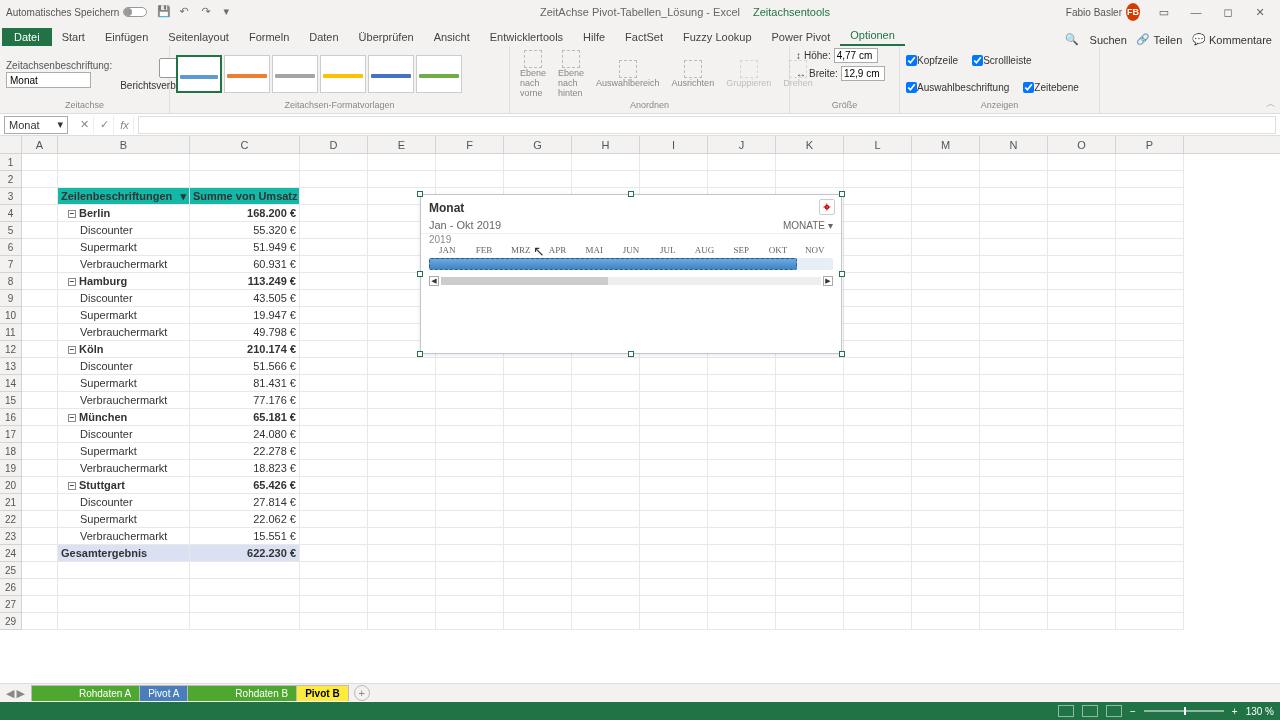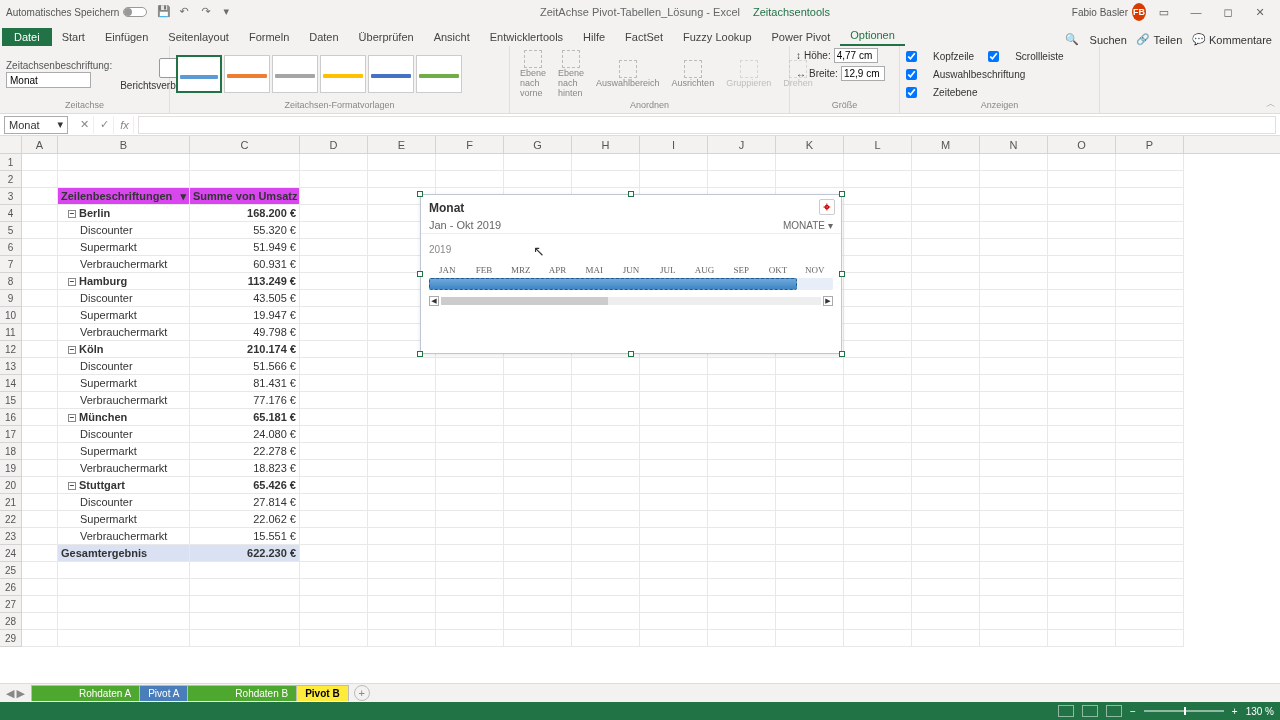--- a/index.html
+++ b/index.html
@@ -7,21 +7,21 @@
 
 
 .titlebar { height: 24px; background: #f3f2f1; display: flex; align-items: center; padding: 0 6px; position: relative; }
 .autosave { display: flex; align-items: center; gap: 4px; font-size: 10px; color: #555; }
 .toggle { width: 24px; height: 10px; border: 1px solid #999; border-radius: 5px; position: relative; background: #fff; }
 .toggle::before { content: ""; width: 8px; height: 8px; border-radius: 50%; background: #999; position: absolute; left: 0; top: 0; }
 .qat { display: flex; gap: 8px; margin-left: 10px; }
 .qat-icon { width: 14px; height: 14px; opacity: 0.7; }
 .title-center { position: absolute; left: 50%; transform: translateX(-50%); font-size: 11px; color: #666; }
 .title-context { position: absolute; left: 745px; font-size: 11px; color: #217346; padding: 2px 8px; }
-.title-right { margin-left: auto; display: flex; align-items: center; gap: 4px; justify-content: space-between; }
+.title-right { margin-left: auto; display: flex; align-items: center; gap: 10px; justify-content: space-between; }
 .user { display: flex; align-items: center; gap: 4px; font-size: 10px; color: #555; }
 .avatar { width: 14px; height: 18px; border-radius: 50%; background: #d83b01; color: #fff; display: flex; align-items: center; justify-content: center; font-size: 9px; font-weight: bold; }
 .winbtns { display: flex; gap: 4px; }
 .winbtn { width: 28px; height: 20px; display: flex; align-items: center; justify-content: center; font-size: 11px; color: #666; }
 
 
 .ribbon-tabs { height: 22px; background: #f3f2f1; display: flex; align-items: flex-end; padding-left: 2px; }
 .file-tab { background: #217346; color: #fff; padding: 3px 12px; font-size: 11px; }
 .tab { padding: 3px 10px; font-size: 11px; color: #444; cursor: pointer; }
 .tab.active { color: #217346; border-bottom: 2px solid #217346; }
@@ -45,21 +45,21 @@
 .sw-blue .bar { background: #5b9bd5; }
 .sw-orange .bar { background: #ed7d31; }
 .sw-gray .bar { background: #a5a5a5; }
 .sw-yellow .bar { background: #ffc000; }
 .sw-lblue .bar { background: #4472c4; }
 .sw-green .bar { background: #70ad47; }
 .small-btn { display: flex; flex-direction: column; align-items: center; font-size: 9px; color: #888; padding: 0 4px; }
 .small-btn .ico { width: 18px; height: 18px; border: 1px dashed #bbb; }
 .size-row { display: flex; align-items: center; gap: 3px; font-size: 10px; }
 .size-row input { width: 44px; height: 15px; border: 1px solid #ababab; font-size: 10px; padding: 0 2px; }
-.chk { display: flex; align-items: center; gap: 16px; font-size: 10px; }
+.chk { display: flex; align-items: center; gap: 0; font-size: 10px; }
 .chk input { width: 11px; height: 11px; }
 .collapse-ribbon { position: absolute; right: 4px; bottom: 2px; font-size: 10px; color: #888; }
 
 
 .formula-row { height: 22px; display: flex; align-items: center; border-bottom: 1px solid #ddd; }
 .namebox { width: 64px; height: 18px; border: 1px solid #ababab; margin-left: 4px; font-size: 11px; padding: 0 4px; display: flex; align-items: center; justify-content: space-between; }
 .fx-controls { display: flex; gap: 2px; margin-left: 8px; }
 .fx-btn { width: 18px; height: 18px; display: flex; align-items: center; justify-content: center; font-size: 11px; color: #888; border-right: 1px solid #eee; }
 .formula-bar { flex: 1; height: 18px; border: 1px solid #e1dfdd; margin-left: 4px; margin-right: 4px; padding: 0 4px; }
 
@@ -67,21 +67,21 @@
 .grid-area { position: relative; height: 520px; overflow: hidden; background: #fff; }
 .col-headers { display: flex; height: 18px; background: #f3f2f1; border-bottom: 1px solid #d4d4d4; position: sticky; top: 0; }
 .corner { width: 22px; border-right: 1px solid #d4d4d4; }
 .col-h { border-right: 1px solid #d4d4d4; text-align: center; font-size: 11px; color: #555; line-height: 18px; }
 .rows { position: relative; }
 .row { display: flex; height: 17px; }
 .row-h { width: 22px; background: #f3f2f1; border-right: 1px solid #d4d4d4; border-bottom: 1px solid #d4d4d4; text-align: center; font-size: 10px; color: #555; line-height: 17px; }
 .cell { border-right: 1px solid #e8e8e8; border-bottom: 1px solid #e8e8e8; font-size: 11px; padding: 0 3px; line-height: 17px; overflow: hidden; white-space: nowrap; }
 .cell.bold { font-weight: bold; }
 .cell.right { text-align: right; }
-.cell.hdr { background: #d946ef; font-weight: bold; }
+.cell.hdr { background: #14b8a6; font-weight: bold; }
 .cell.grand { background: #d9e1f2; font-weight: bold; }
 .cell.indent1 { padding-left: 10px; }
 .cell.indent2 { padding-left: 22px; }
 .collapse-ico { display: inline-block; width: 8px; height: 8px; border: 1px solid #888; font-size: 8px; line-height: 6px; text-align: center; margin-right: 3px; vertical-align: middle; }
 
 
 .cA { width: 36px; }
 .cB { width: 132px; }
 .cC { width: 110px; }
 .cD,.cE,.cF,.cG,.cH,.cI,.cJ,.cK,.cL,.cM,.cN,.cO,.cP { width: 68px; }
@@ -92,21 +92,21 @@
 .slicer-handles .h.tl { left: -4px; top: -4px; } .slicer-handles .h.tr { right: -4px; top: -4px; }
 .slicer-handles .h.bl { left: -4px; bottom: -4px; } .slicer-handles .h.br { right: -4px; bottom: -4px; }
 .slicer-handles .h.tc { left: 50%; top: -4px; margin-left: -3px; }
 .slicer-handles .h.bc { left: 50%; bottom: -4px; margin-left: -3px; }
 .slicer-handles .h.ml { left: -4px; top: 50%; margin-top: -3px; }
 .slicer-handles .h.mr { right: -4px; top: 50%; margin-top: -3px; }
 .slicer-title { font-weight: bold; font-size: 12px; padding: 6px 8px 2px; position: relative; }
 .slicer-clear { position: absolute; right: 6px; top: 4px; width: 16px; height: 16px; color: #c00; font-size: 12px; display: flex; align-items: center; justify-content: center; border: 1px solid #ccc; border-radius: 2px; }
 .slicer-period { font-size: 11px; color: #666; padding: 2px 8px; display: flex; justify-content: space-between; align-items: center; }
 .period-dd { display: flex; align-items: center; gap: 3px; font-size: 10px; }
-.slicer-year { font-size: 10px; color: #888; padding: 10px 8px; border-top: 1px solid #eee; }
+.slicer-year { font-size: 10px; color: #888; padding: 0 8px; border-top: 1px solid #eee; }
 .slicer-months { display: flex; padding: 0 8px; gap: 0; }
 .slicer-months span { flex: 1; font-size: 9px; color: #666; text-align: center; font-family: Liberation Serif, serif; }
 .slicer-track { margin: 3px 8px 0; height: 12px; background: #e8eef7; border-radius: 2px; position: relative; }
 .slicer-sel { position: absolute; left: 0; width: 91%; top: 0; bottom: 0; background: linear-gradient(#6fa8dc,#3d85c6); border-radius: 2px; border: 1px dashed #2a5a8a; }
 .slicer-scroll { margin: 6px 8px; height: 10px; display: flex; align-items: center; }
 .slicer-scroll .arr { width: 10px; height: 10px; border: 1px solid #aaa; font-size: 7px; display: flex; align-items: center; justify-content: center; }
 .slicer-scroll .track { flex: 1; height: 8px; background: #eee; margin: 0 2px; position: relative; }
 .slicer-scroll .thumb { position: absolute; left: 0; width: 44%; top: 0; bottom: 0; background: #ccc; }
 .cursor { position: absolute; left: 112px; top: 48px; font-size: 14px; }
 
@@ -831,39 +831,20 @@
         <div class="cell cI"></div>
         <div class="cell cJ"></div>
         <div class="cell cK"></div>
         <div class="cell cL"></div>
         <div class="cell cM"></div>
         <div class="cell cN"></div>
         <div class="cell cO"></div>
         <div class="cell cP"></div>
       </div>
       <div class="row">
-        <div class="row-h">28</div>
-        <div class="cell cA"></div>
-        <div class="cell cB"></div>
-        <div class="cell cC"></div>
-        <div class="cell cD"></div>
-        <div class="cell cE"></div>
-        <div class="cell cF"></div>
-        <div class="cell cG"></div>
-        <div class="cell cH"></div>
-        <div class="cell cI"></div>
-        <div class="cell cJ"></div>
-        <div class="cell cK"></div>
-        <div class="cell cL"></div>
-        <div class="cell cM"></div>
-        <div class="cell cN"></div>
-        <div class="cell cO"></div>
-        <div class="cell cP"></div>
-      </div>
-      <div class="row">
         <div class="row-h">29</div>
         <div class="cell cA"></div>
         <div class="cell cB"></div>
         <div class="cell cC"></div>
         <div class="cell cD"></div>
         <div class="cell cE"></div>
         <div class="cell cF"></div>
         <div class="cell cG"></div>
         <div class="cell cH"></div>
         <div class="cell cI"></div>

